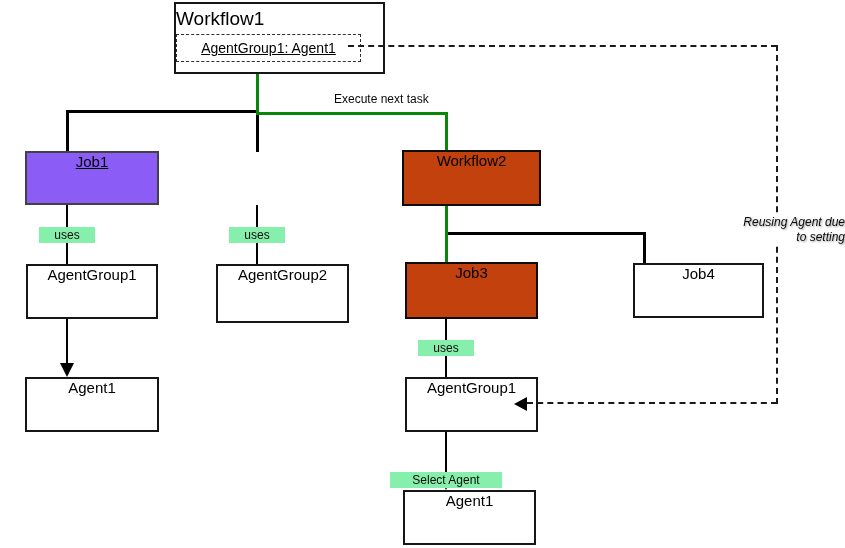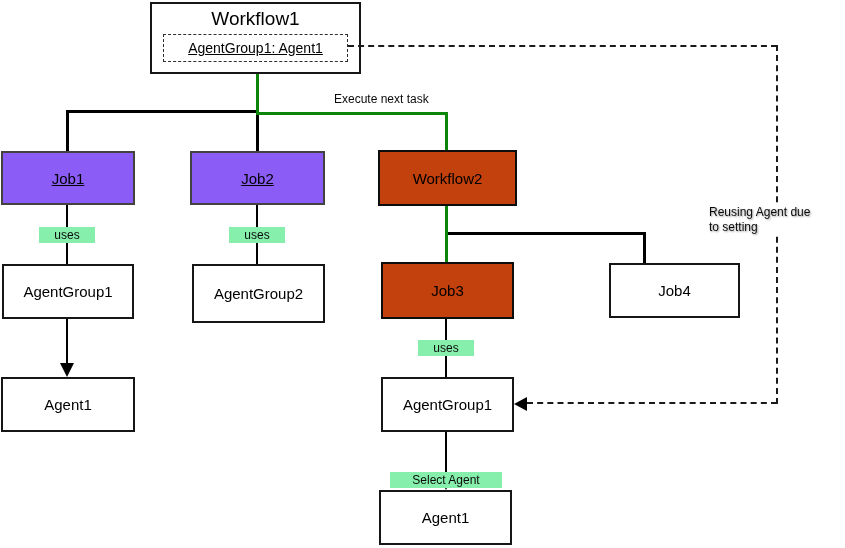--- a/index.html
+++ b/index.html
@@ -8,23 +8,24 @@
     width:845px;height:548px;
     background:#ffffff;
     font-family:"Liberation Sans","DejaVu Sans",sans-serif;
     overflow:hidden;
     color:#000;
   }
   
   .box{
     position:absolute;box-sizing:border-box;
     background:#ffffff;border:2px solid #161616;
-    display:flex;align-items:center;justify-content:center;
+    display:flex;align-items:flex-start;justify-content:center;
     font-size:15px;color:#000;text-align:center;
     z-index:3;
+    margin-left:24px;
   }
   .gray{background:#8b5cf6;border-color:#424242;text-decoration:underline;}
   .green{background:#c2410c;border-color:#0d0d0d;}
   #n-wf1{left:150px;top:2px;width:211px;height:72px;flex-direction:column;justify-content:flex-start;}
   .wf1-title{font-size:19px;height:30px;display:flex;align-items:center;justify-content:center;}
   .wf1-badge{
     box-sizing:border-box;width:185px;height:28px;
     border:1px dashed #2e2e2e;
     display:flex;align-items:center;justify-content:center;
     font-size:14px;
@@ -79,24 +80,25 @@
   #d-bottom{left:527px;top:402px;width:250px;}
   
   .lbl{position:absolute;font-size:12px;color:#0a0a0a;z-index:2;white-space:nowrap;}
   .online{background:#86efac;text-align:center;padding:1px 0;}
   #l-exec{left:334px;top:92px;}
   #l-uses1{left:39px;top:227px;width:56px;}
   #l-uses2{left:229px;top:227px;width:56px;}
   #l-uses3{left:418px;top:340px;width:56px;}
   #l-select{left:390px;top:447px;width:112px;margin-top:25px;}
   #l-reuse{
-    left:709px;top:205px;width:136px;
-    text-align:left;line-height:15px;white-space:normal;
+    left:709px;top:215px;width:136px;
+    text-align:right;line-height:15px;white-space:normal;
     background:#ffffff;z-index:6;
     text-shadow:1px 1px 2px #9c9c9c;
+    font-style:italic;
   }
 </style>
 </head>
 <body>
 
 <div class="stage">
 
   <div class="ln" id="e-branch-h"></div>
   <div class="ln" id="e-branch-job1"></div>
   <div class="ln" id="e-branch-job2"></div>
@@ -120,21 +122,20 @@
   <div class="lbl online" id="l-uses1">uses</div>
   <div class="lbl online" id="l-uses2">uses</div>
   <div class="lbl online" id="l-uses3">uses</div>
   <div class="lbl online" id="l-select">Select Agent</div>
 
   <div class="box" id="n-wf1">
     <div class="wf1-title">Workflow1</div>
     <div class="wf1-badge">AgentGroup1: Agent1</div>
   </div>
   <div class="box gray" id="n-job1">Job1</div>
-  <div class="box gray" id="n-job2">Job2</div>
   <div class="box green" id="n-wf2">Workflow2</div>
   <div class="box green" id="n-job3">Job3</div>
   <div class="box" id="n-job4">Job4</div>
   <div class="box" id="n-ag1l">AgentGroup1</div>
   <div class="box" id="n-ag2">AgentGroup2</div>
   <div class="box" id="n-a1l">Agent1</div>
   <div class="box" id="n-ag1r">AgentGroup1</div>
   <div class="box" id="n-a1r">Agent1</div>
 
   <div class="dash-h" id="d-top"></div>

